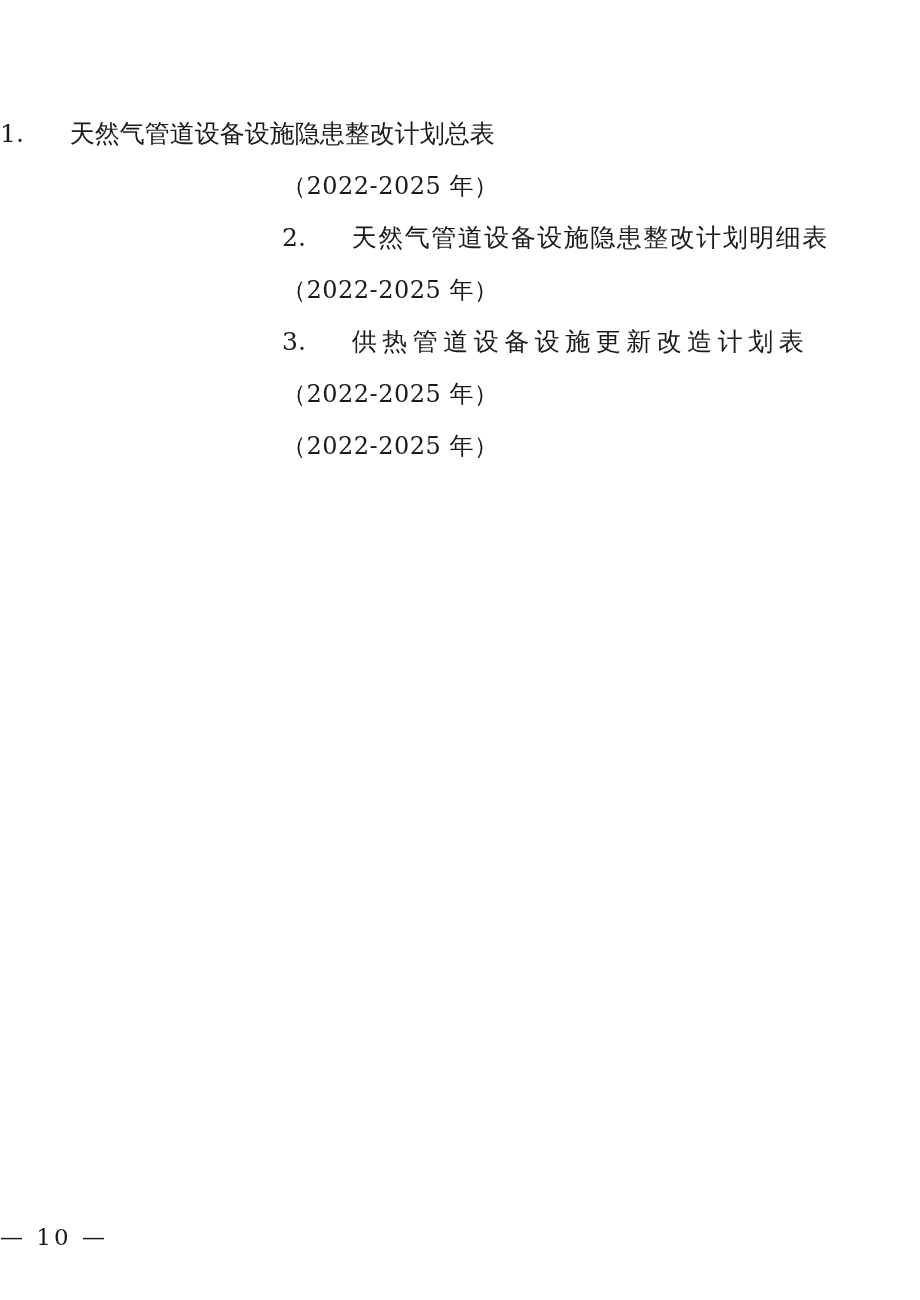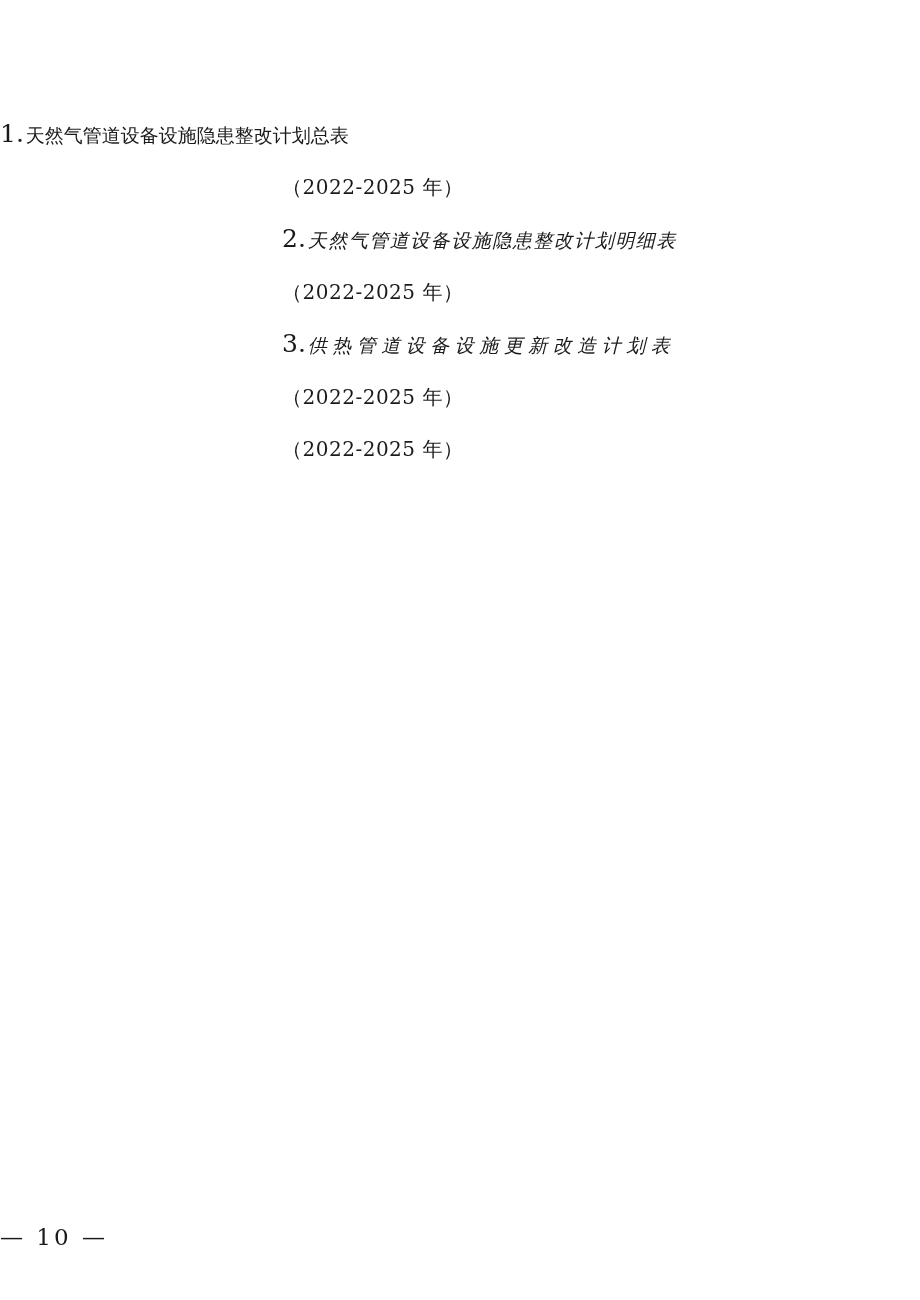--- a/index.html
+++ b/index.html
@@ -46,29 +46,30 @@
   .att-indent {
     width: 178px;
     box-sizing: border-box;
   }
   .item-num {
     font-family: "DejaVu Serif", "Liberation Serif", serif;
     font-size: 25px;
     padding-right: 2px;
   }
   .item-text {
-    font-size: 19px;
+    font-size: 25px;
+    margin-left: 44px;
   }
   
   .sp-0 { letter-spacing: 0px; }
-  .sp-1 { letter-spacing: 1.5px; font-style: italic; }
-  .sp-2 { letter-spacing: 5.5px; font-style: italic; }
+  .sp-1 { letter-spacing: 1.5px; }
+  .sp-2 { letter-spacing: 5.5px; }
   .sp-3 { letter-spacing: 6.5px; }
   .year-line {
-    font-size: 20px;
+    font-size: 24px;
     letter-spacing: 0.5px;
   }
   .indent-year {
     padding-left: 282px;
   }
   .footer {
     position: absolute;
     left: 0;
     bottom: 50px;
     width: 756px;

